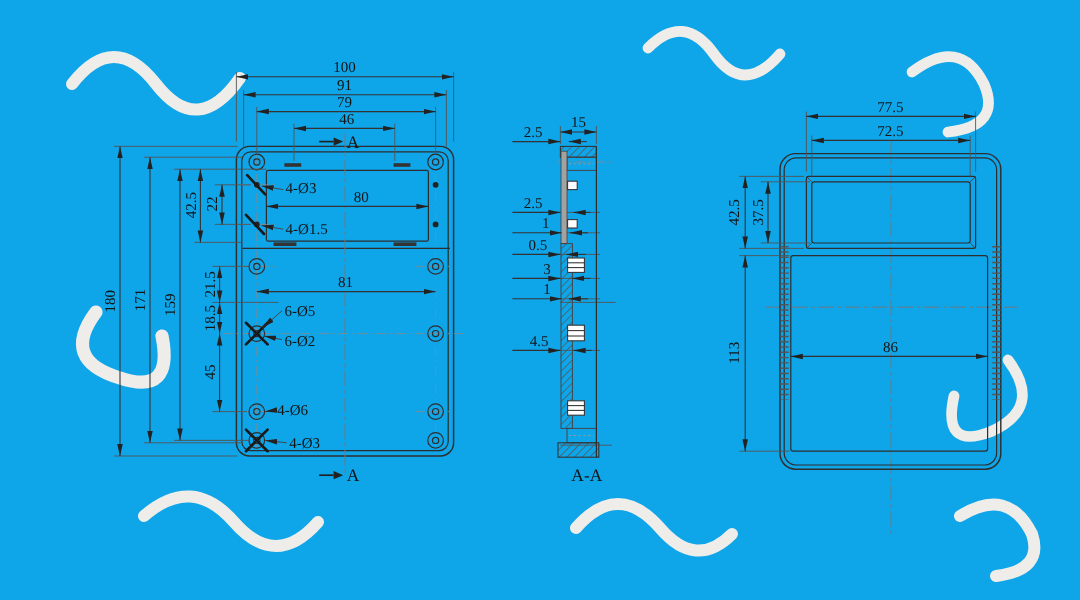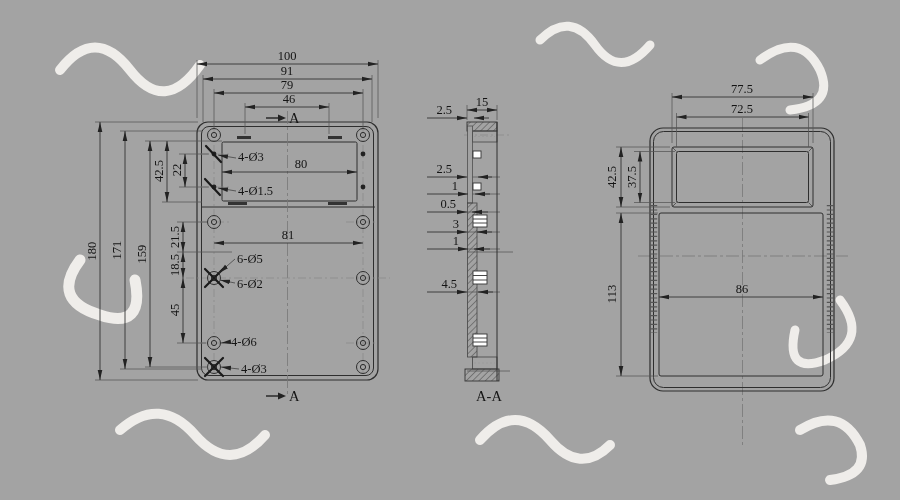--- a/index.html
+++ b/index.html
@@ -1,16 +1,16 @@
 <!DOCTYPE html>
 <html><head>
 <meta charset="utf-8">
 <style>
   html,body{margin:0;padding:0;background:#fff;}
-  #stage{position:relative;width:900px;height:500px;background:#a3a3a3;overflow:hidden;
+  #stage{position:relative;width:900px;height:500px;background:#0ea5e9;overflow:hidden;
          font-family:"Liberation Serif", serif;}
   svg{position:absolute;left:0;top:0;}
   text{fill:#141414;font-family:"Liberation Serif", serif;font-size:12.5px;}
   .big{font-size:14.5px;}
   .outline{stroke:#2e2e2e;stroke-width:1.2;fill:none;}
   .outline2{stroke:#2e2e2e;stroke-width:1;fill:none;}
   .thin{stroke:#444;stroke-width:0.8;fill:none;}
   .dim{stroke:#333;stroke-width:0.9;fill:none;}
   .ext{stroke:#555;stroke-width:0.75;fill:none;}
   .cl{stroke:#777;stroke-width:0.8;fill:none;stroke-dasharray:13 3 3 3;}

